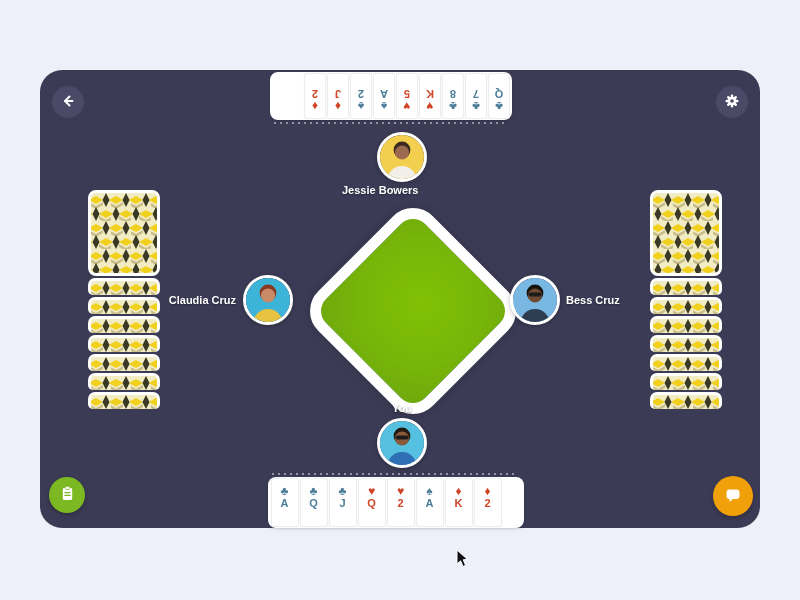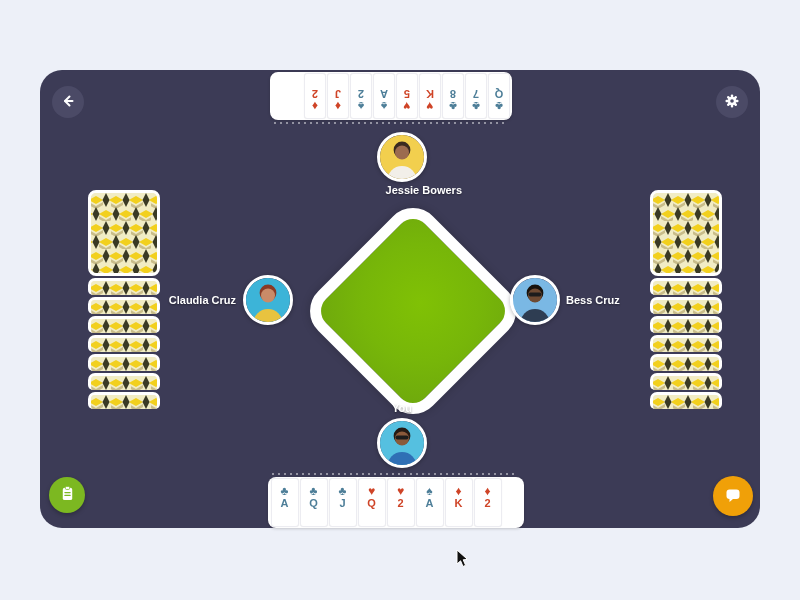--- a/index.html
+++ b/index.html
@@ -55,21 +55,21 @@
 
   .avatar{position:absolute;width:44px;height:44px;border-radius:50%;
           border:3px solid #fff;overflow:hidden;box-shadow:0 1px 4px rgba(0,0,0,.3);line-height:0;}
   #avatar-top{left:377px;top:132px;}
   #avatar-left{left:243px;top:275px;}
   #avatar-right{left:510px;top:275px;}
   #avatar-bottom{left:377px;top:418px;}
 
   .player-name{position:absolute;color:#fff;font-size:11px;font-weight:bold;
                text-shadow:0 1px 2px rgba(0,0,0,.4);}
-  #name-top{left:342px;top:184px;width:120px;text-align:right;}
+  #name-top{left:342px;top:184px;width:120px;text-align:left;}
   #name-left{left:134px;top:294px;width:102px;text-align:right;}
   #name-right{left:566px;top:294px;width:120px;text-align:left;}
   #name-bottom{left:342px;top:402px;width:120px;text-align:center;}
 
   #cursor{position:absolute;left:456px;top:549px;pointer-events:none;}
 </style>
 </head>
 <body>
 
 <svg width="0" height="0" style="position:absolute" aria-hidden="true">

